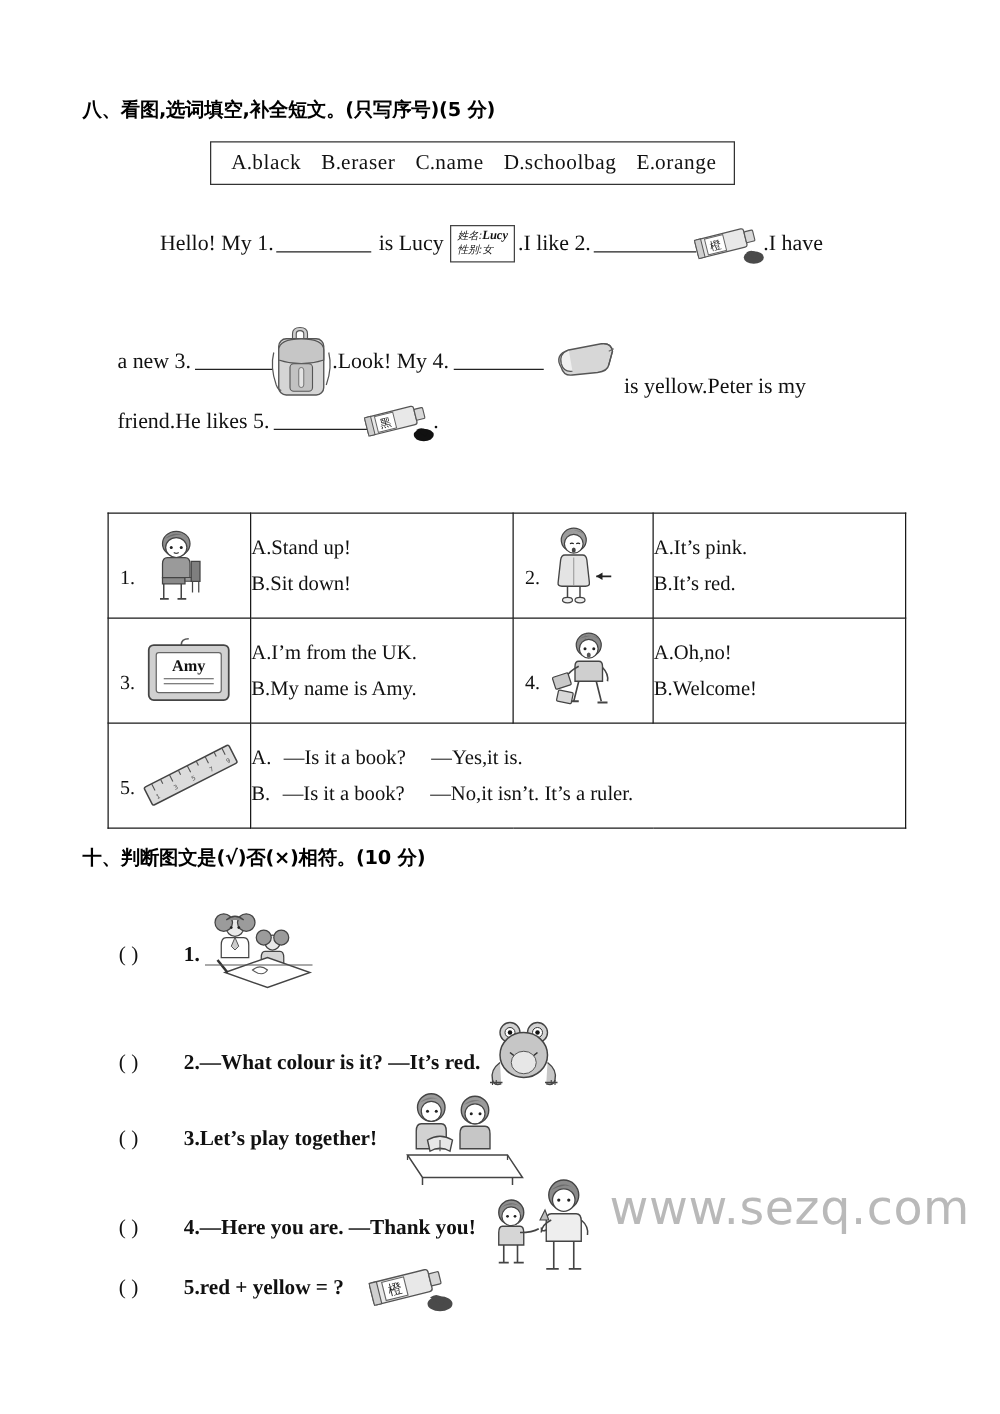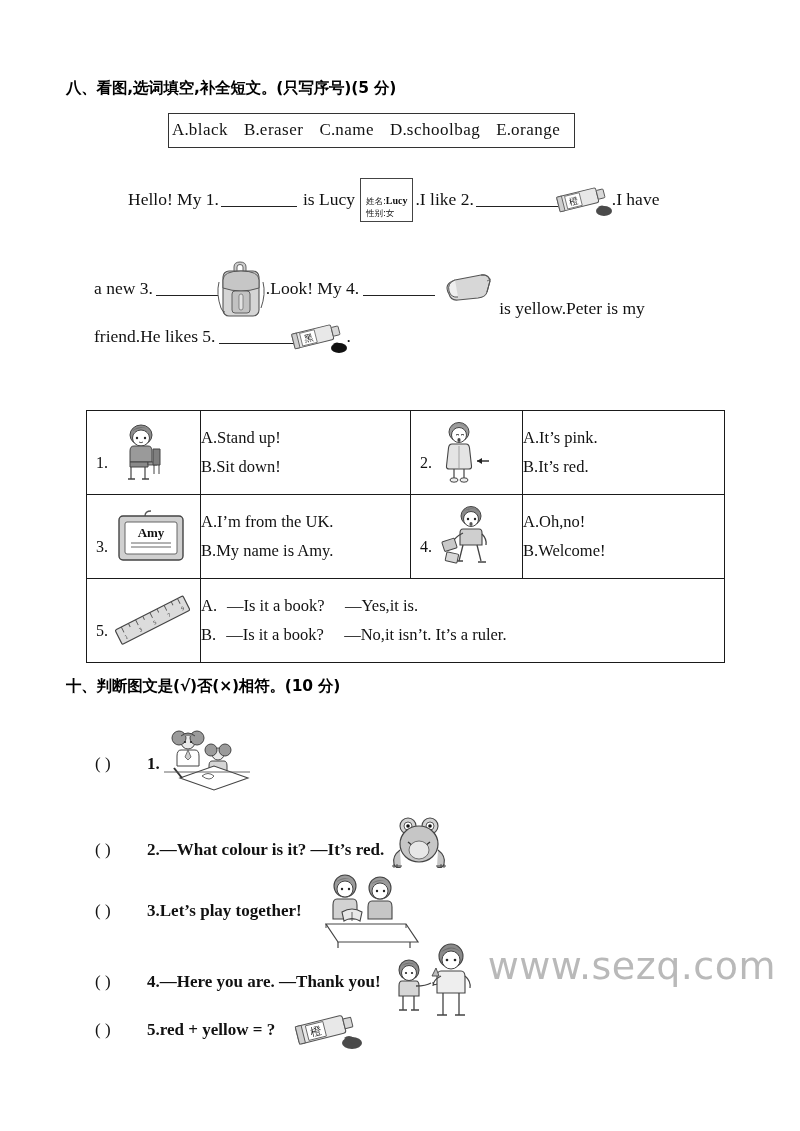--- a/index.html
+++ b/index.html
@@ -23,21 +23,21 @@
     font-size: 15.5px;
     letter-spacing: -0.2px;
     color: #000;
     white-space: nowrap;
   }
 
   
   .wordbank {
     border: 1.3px solid #333;
     display: inline-block;
-    padding: 6px 14px 7px 3px;
+    padding: 6px 14px 7px 16px;
     font-size: 17px;
     letter-spacing: 0.1px;
     white-space: nowrap;
   }
   .wordbank .opt { margin-right: 16px; }
   .wordbank .opt:last-child { margin-right: 0; }
   .wordbank .lead { letter-spacing: 0.5px; }
 
   
   .cloze { font-size: 17.5px; line-height: 1.0; }
@@ -55,24 +55,25 @@
   }
   .tok { display: inline-block; }
 
   
   .art { display: inline-block; vertical-align: middle; line-height: 0; }
 
   
   .idcard {
     display: inline-block;
     border: 1.4px solid #444;
-    padding: 16px 5px 3px 5px;
+    padding: 2px 5px 3px 5px;
     line-height: 1.25;
     font-family: "DejaVu Sans", sans-serif;
     vertical-align: middle;
+    font-style: italic;
   }
   .idcard .row { font-size: 8.5px; white-space: nowrap; }
   .idcard .row b { font-family: "Liberation Serif", serif; font-size: 10px; }
 
   
   table.q9 {
     border-collapse: collapse;
     width: 638px;
     table-layout: fixed;
   }

